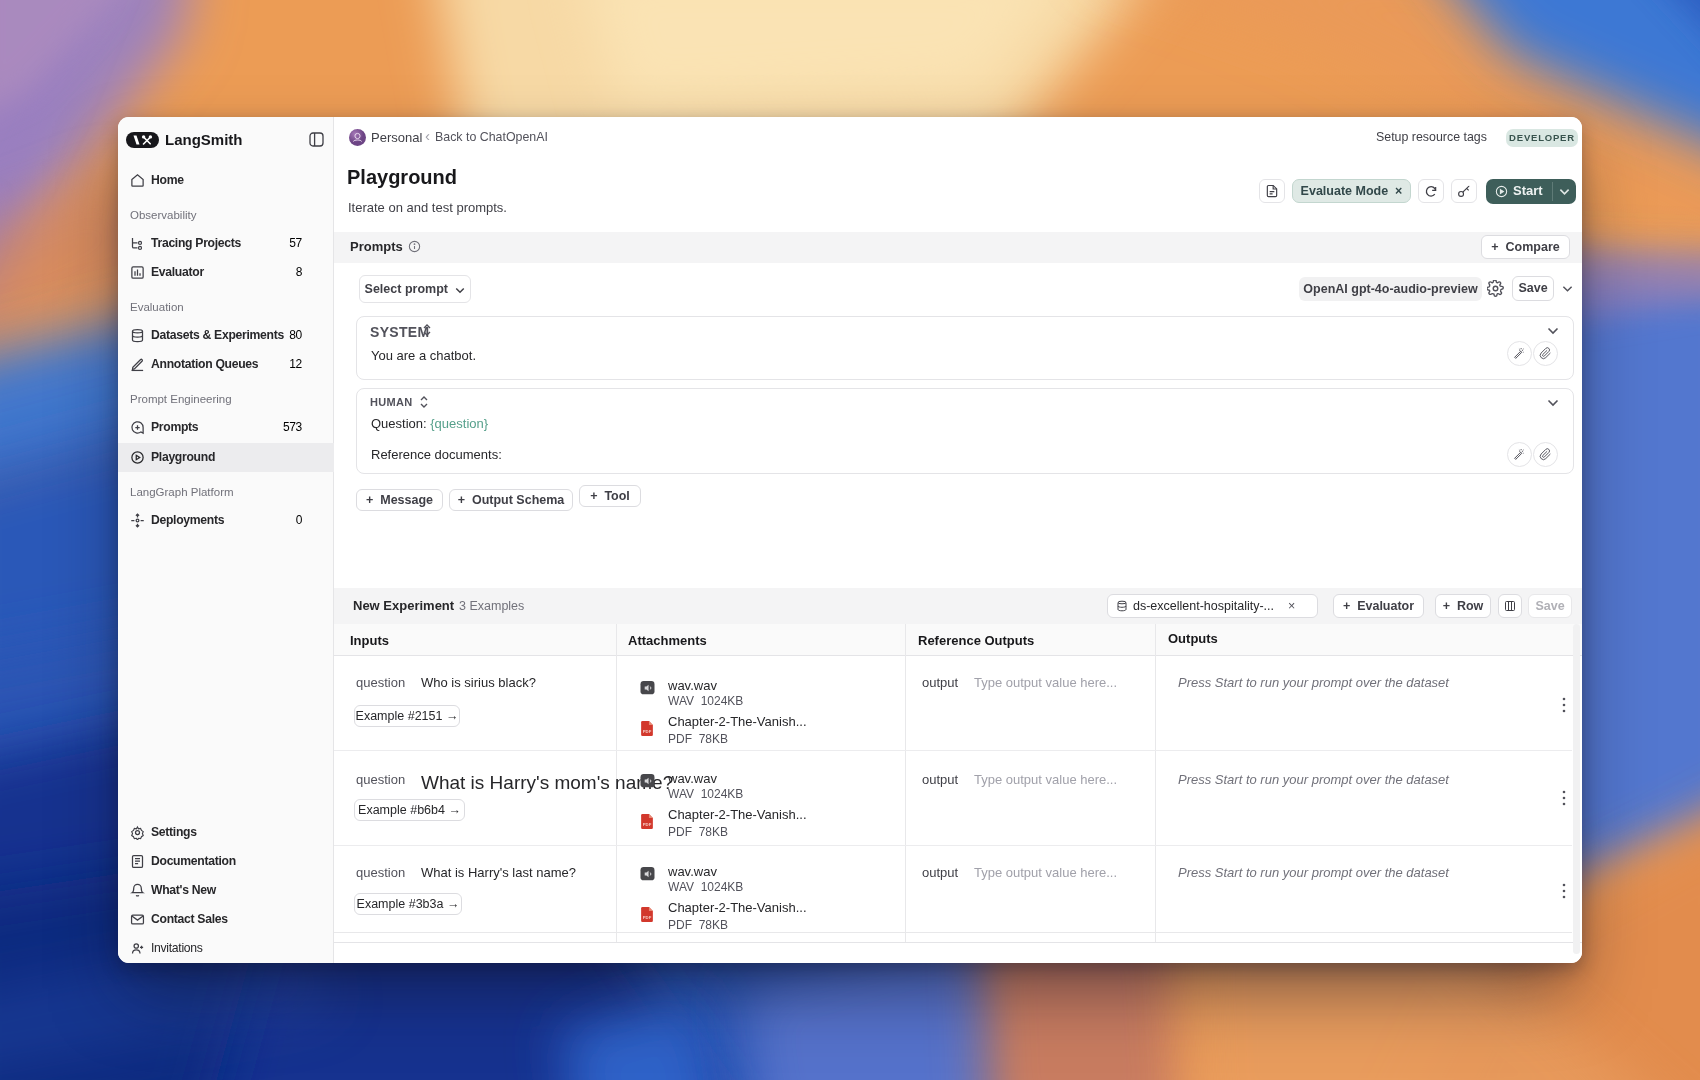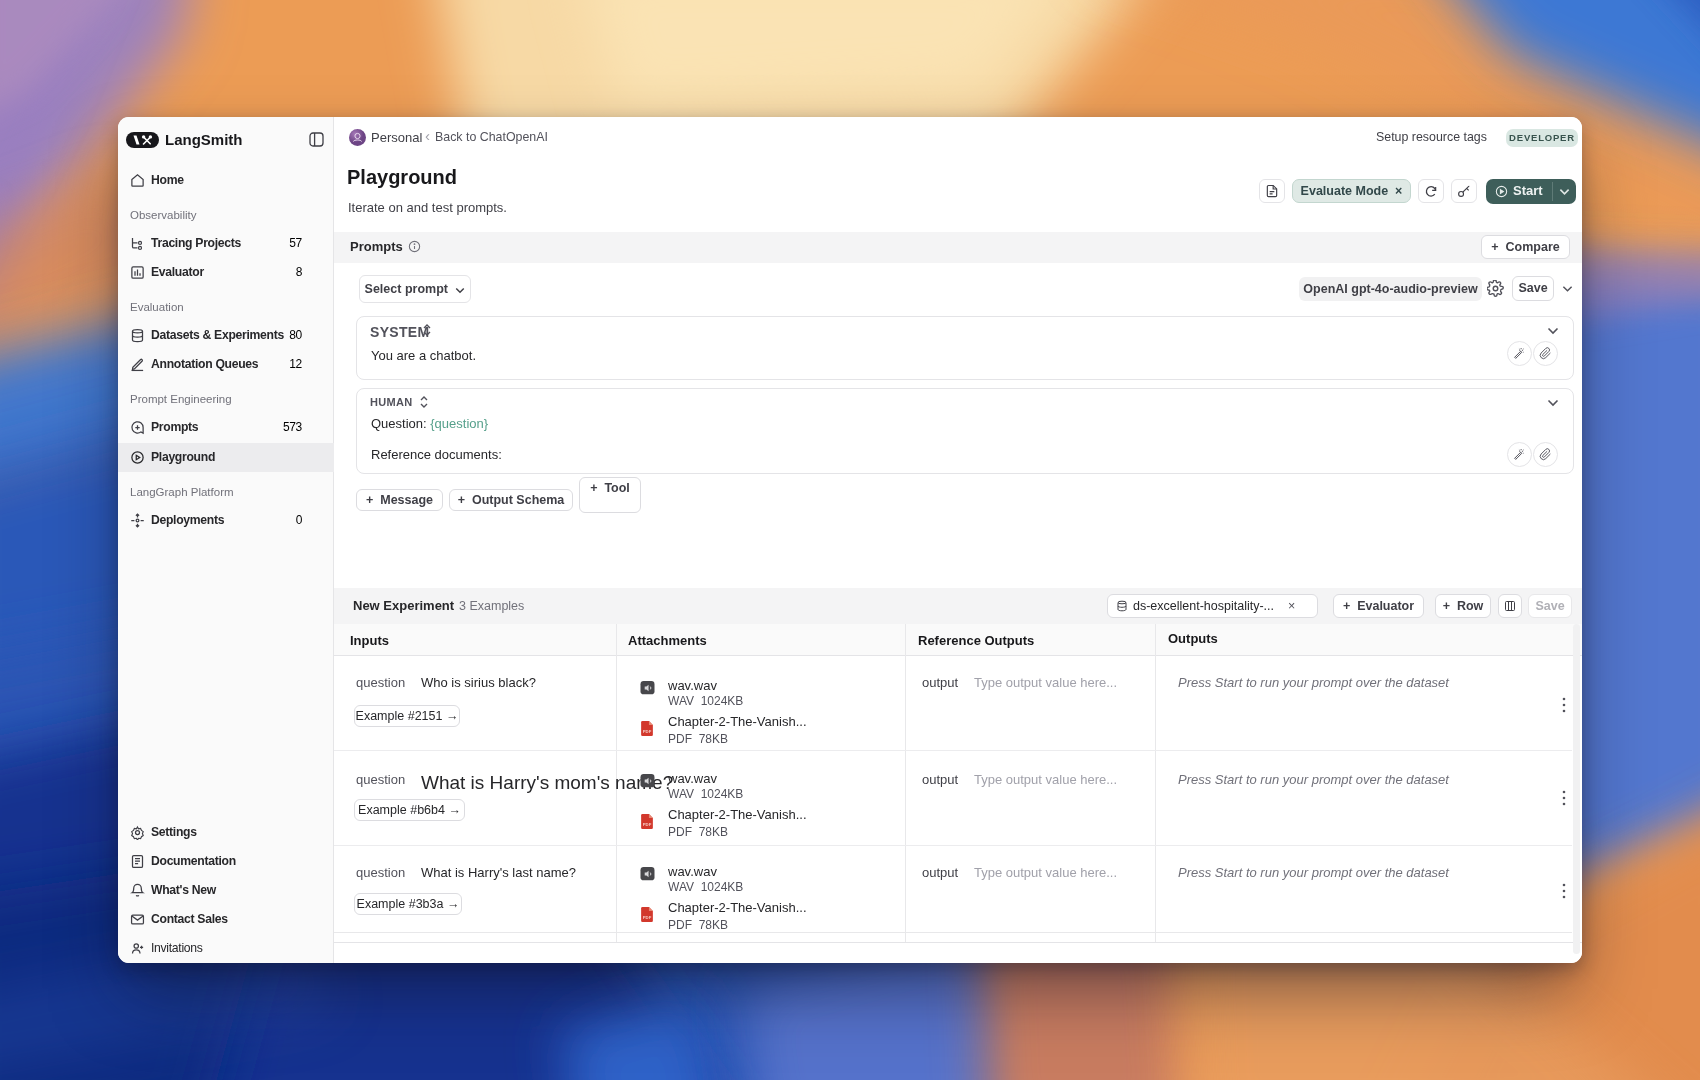--- a/index.html
+++ b/index.html
@@ -293,21 +293,21 @@
         <path d="M15 4 V2 M15 10 V8 M11.5 6 h2 M16.5 6 h2 M20 9 l-1 1 M20 3 l-1 1 M11 3 l1 1"></path>
         <path d="M14 8 L3 19 l2 2 L16 10 Z"></path>
       </svg>
     <div class="abs" style="left:1199px;top:325px;width:25px;height:25px;border:1px solid #e4e4e7;border-radius:50%;background:#fff;box-sizing:border-box"></div>
     <svg class="abs" style="left:1205px;top:330px" width="13" height="14" viewBox="0 0 24 24" fill="none" stroke="#52525b" stroke-width="1.8">
         <path d="M21 12 L12.5 20.5 a6 6 0 0 1 -8.5 -8.5 L12.5 3.5 a4 4 0 0 1 5.7 5.7 L9.7 17.7 a2 2 0 0 1 -2.8 -2.8 L15 7"></path>
       </svg>
 
     <div class="txtbtn" style="left:22px;top:372px;width:87px;height:22px;line-height:20px">+&nbsp; Message</div>
     <div class="txtbtn" style="left:115px;top:372px;width:124px;height:22px;line-height:20px">+&nbsp; Output Schema</div>
-    <div class="txtbtn" style="left:245px;top:360px;width:62px;height:36px;line-height:20px">+&nbsp; Tool</div>
+    <div class="txtbtn" style="left:245px;top:368px;width:62px;height:22px;line-height:20px">+&nbsp; Tool</div>
 
     <div class="abs" style="left:0;top:471px;width:1248px;height:36px;background:#f4f4f5"></div>
     <div class="abs" style="left:19px;top:481px;font-size:13px;font-weight:bold;color:#27272a">New Experiment</div>
     <div class="abs" style="left:125px;top:482px;font-size:12.5px;color:#71717a">3 Examples</div>
     <div class="txtbtn" style="left:773px;top:477px;width:211px;height:24px;line-height:22px;font-weight:normal;color:#27272a;text-align:left"><svg style="vertical-align:-2px;margin:0 5px 0 8px" width="12" height="12" viewBox="0 0 24 24" fill="none" stroke="#3f3f46" stroke-width="2">
           <ellipse cx="12" cy="5" rx="8" ry="2.6"></ellipse>
           <path d="M4 5 V12 c0 1.4 3.6 2.6 8 2.6 s8 -1.2 8 -2.6 V5"></path>
           <path d="M4 12 V19 c0 1.4 3.6 2.6 8 2.6 s8 -1.2 8 -2.6 V12"></path>
         </svg>ds-excellent-hospitality-...<span style="margin-left:14px;color:#52525b">×</span></div>
     <div class="txtbtn" style="left:999px;top:477px;width:91px;height:24px;line-height:22px">+&nbsp; Evaluator</div>

